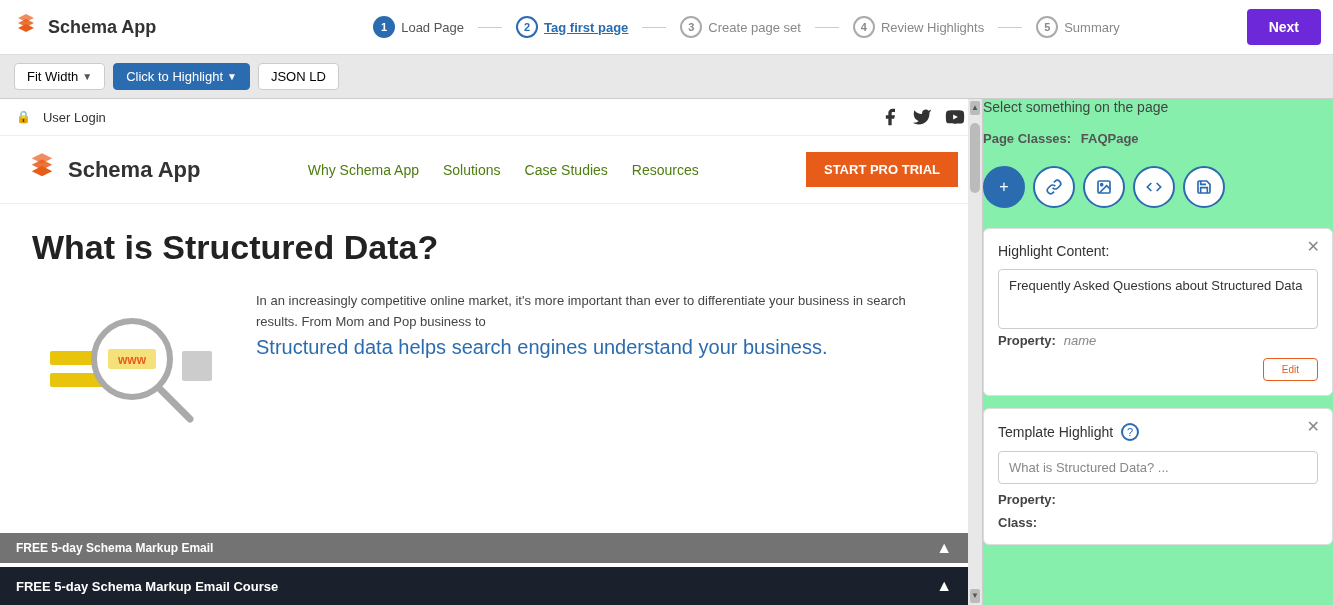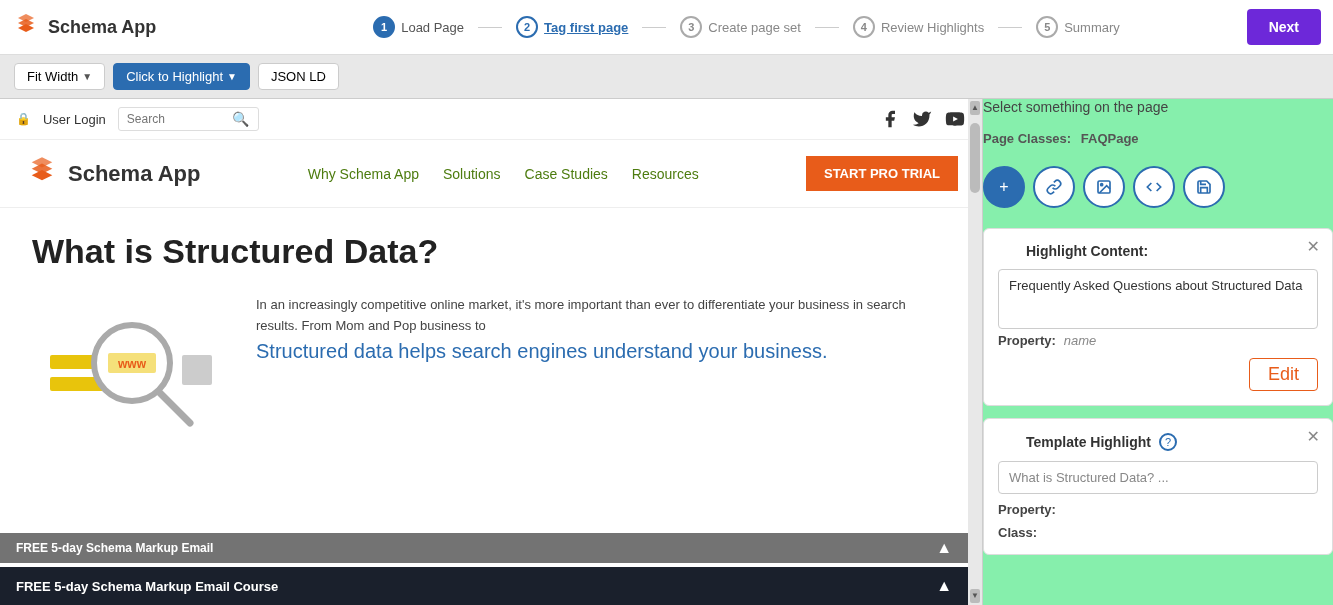--- a/index.html
+++ b/index.html
@@ -100,36 +100,36 @@
       width: 42px; height: 42px; border-radius: 50%; border: 2px solid #2b6cb0;
       background: #fff; display: flex; align-items: center; justify-content: center;
       cursor: pointer; font-size: 16px; color: #2b6cb0;
     }
     .icon-btn.plus { background: #2b6cb0; color: #fff; }
 
     .panel-card {
       background: #fff; border: 1px solid #ddd; border-radius: 6px; padding: 14px;
       position: relative;
     }
-    .panel-card-title { font-size: 14px; font-weight: 700; color: #333; margin-bottom: 10px; margin-left: 28px; }
+    .panel-card-title { font-size: 14px; font-weight: 400; color: #333; margin-bottom: 10px; }
     .close-x {
       position: absolute; top: 10px; right: 12px; font-size: 16px; color: #888;
       cursor: pointer; line-height: 1;
     }
     .panel-field {
       border: 1px solid #ccc; border-radius: 4px; padding: 8px 10px;
       font-size: 13px; color: #333; background: #fff; width: 100%; margin-bottom: 4px;
       min-height: 60px;
     }
     .panel-prop-row { display: flex; align-items: center; gap: 8px; font-size: 13px; color: #444; }
     .panel-prop-label { font-weight: 600; }
     .panel-prop-val { color: #888; font-style: italic; }
     .edit-btn {
       background: #fff; border: 1px solid #e85c1a; color: #e85c1a;
-      padding: 5px 18px; border-radius: 4px; font-size: 18px; cursor: pointer;
+      padding: 5px 18px; border-radius: 4px; font-size: 10px; cursor: pointer;
       display: block; margin: 10px 0 0 auto;
     }
 
     #template-highlight-title { display: flex; align-items: center; gap: 8px; }
     #template-highlight-title .help-icon { 
       width: 18px; height: 18px; border-radius: 50%; border: 2px solid #2b6cb0;
       display: flex; align-items: center; justify-content: center; font-size: 11px; color: #2b6cb0; cursor: pointer;
     }
     .template-input {
       border: 1px solid #ccc; border-radius: 4px; padding: 8px 10px;
@@ -204,24 +204,20 @@
 
 <div id="main">
 
   <div id="page-preview">
     <div id="preview-scroll">
 
       <div id="site-topbar">
         <div class="site-topbar-left">
           <span class="lock-icon">🔒</span>
           <span>User Login</span>
-          <div class="search-bar">
-            <input type="text" placeholder="Search" style="">
-            <span style="color:#888; font-size:14px;">🔍</span>
-          </div>
         </div>
         <div class="social-icons">
           <span></span>
 
           <svg width="20" height="20" viewBox="0 0 24 24" fill="#333">
               <path d="M18 2h-3a5 5 0 00-5 5v3H7v4h3v8h4v-8h3l1-4h-4V7a1 1 0 011-1h3z"></path>
             </svg>
           <svg width="20" height="20" viewBox="0 0 24 24" fill="#333">
               <path d="M23 3a10.9 10.9 0 01-3.14 1.53 4.48 4.48 0 00-7.86 3v1A10.66 10.66 0 013 4s-4 9 5 13a11.64 11.64 0 01-7 2c9 5 20 0 20-11.5a4.5 4.5 0 00-.08-.83A7.72 7.72 0 0023 3z"></path>
             </svg>

